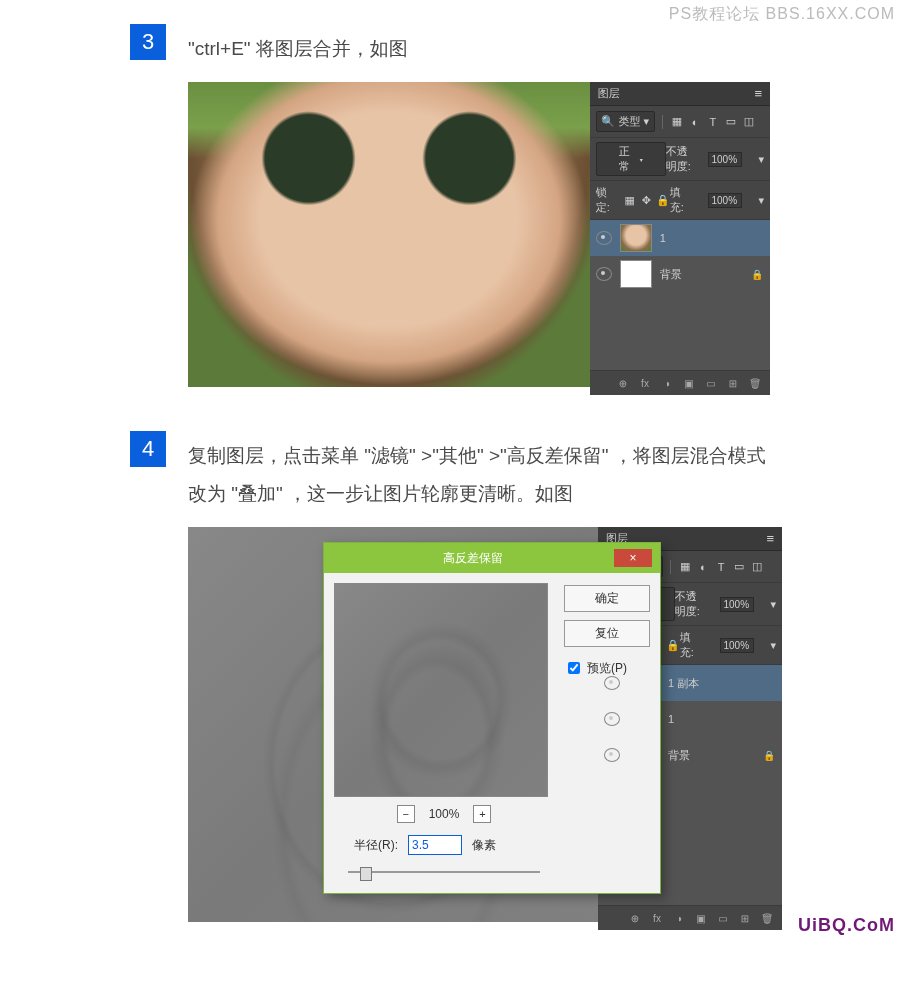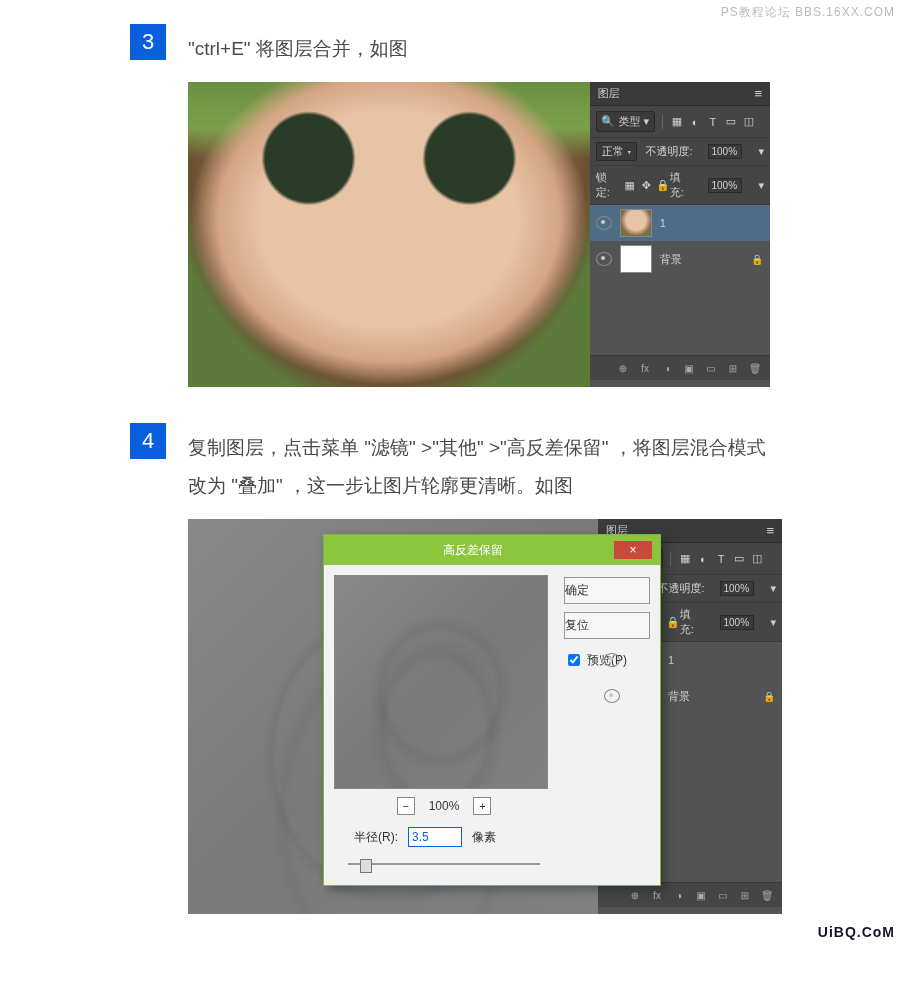--- a/index.html
+++ b/index.html
@@ -1,18 +1,18 @@
 <!DOCTYPE html>
 <html><head>
 <meta charset="utf-8">
 <style>
   body{margin:0;background:#fff;font-family:"Microsoft YaHei",Arial,sans-serif;color:#333;width:900px}
   .pg{padding:24px 130px 30px 130px;position:relative}
-  .wm{position:absolute;right:5px;font-size:12px;color:#bbb;letter-spacing:1px}
-  .wm1{top:4px}.wm2{bottom:4px;color:#0f172a;font-size:14px;font-weight:bold}
+  .wm{position:absolute;right:5px;font-size:16px;color:#bbb;letter-spacing:1px}
+  .wm1{top:4px}.wm2{bottom:16px;color:#701a75;font-size:18px;font-weight:bold}
   .step-row{display:flex;align-items:flex-start;gap:22px;margin-bottom:14px}
   .step-num{background:#0a5fdc;color:#fff;width:36px;height:36px;display:flex;align-items:center;justify-content:center;font-size:22px;font-weight:400;flex-shrink:0}
   .step-txt{font-size:19px;color:#4a4a4a;margin-top:6px;line-height:38px}
   .shot{margin-left:58px;position:relative}
   .compose{display:flex}
   .photo-area{width:410px;height:305px;position:relative;overflow:hidden}
   .bg-portrait{width:100%;height:100%;background:
     radial-gradient(circle at 30% 25%,#2a3b28 12%,transparent 13%),
     radial-gradient(circle at 70% 25%,#2a3b28 12%,transparent 13%),
     radial-gradient(ellipse at 50% 45%,#e8c4a6 45%,#d4a583 60%,transparent 70%),
@@ -25,21 +25,21 @@
      radial-gradient(ellipse at 50% 60%,transparent 40%,rgba(0,0,0,.05) 42%,transparent 45%),
      radial-gradient(ellipse at 50% 75%,transparent 35%,rgba(0,0,0,.04) 38%,transparent 42%)}
   .panel{width:184px;background:#535353;font-size:11px;color:#d0d0d0}
   .p-title{background:#3a3a3a;padding:4px 8px;display:flex;justify-content:space-between;align-items:center;border-bottom:1px solid #2a2a2a}
   .p-menu{font-size:13px}
   .p-row1{display:flex;align-items:center;gap:4px;padding:5px 6px;background:#454545;border-bottom:1px solid #3a3a3a}
   .p-filter{display:flex;align-items:center;background:#3a3a3a;border:1px solid #2a2a2a;border-radius:2px;padding:2px 5px;gap:3px}
   .sep{width:1px;height:14px;background:#666;margin:0 3px}
   .ic{width:14px;height:14px;display:inline-flex;align-items:center;justify-content:center;color:#ccc;font-size:11px}
   .p-row2,.p-row3{display:flex;align-items:center;justify-content:space-between;padding:4px 6px;background:#454545;border-bottom:1px solid #3a3a3a;font-size:11px}
-  .dd{background:#3a3a3a;border:1px solid #2a2a2a;padding:1px 5px;display:inline-flex;align-items:center;gap:4px;border-radius:2px}
+  .dd{background:#3a3a3a;border:1px solid #2a2a2a;padding:1px 22px;display:inline-flex;align-items:center;gap:4px;border-radius:2px}
   .dd .tri{font-size:6px}
   .pct{display:inline-flex;align-items:center;gap:16px}
   .pct input{width:28px;background:#3a3a3a;border:1px solid #2a2a2a;color:#d0d0d0;font-size:10px;height:13px;padding:0 2px}
   .ic-grp{display:flex;gap:3px;align-items:center}
   .layers{background:#535353;min-height:150px}
   .layer{display:flex;align-items:center;padding:4px 6px;gap:8px}
   .layer.active{background:#4f6b85}
   .eye{width:14px;height:12px;border:1px solid #888;border-radius:50%;position:relative}
   .eye::after{content:"";position:absolute;width:4px;height:4px;background:#ccc;border-radius:50%;top:3px;left:4px}
   .thumb{width:30px;height:26px;border:1px solid #888;background:#fff;display:flex;align-items:center;justify-content:center;overflow:hidden}
@@ -65,21 +65,21 @@
      radial-gradient(ellipse at 50% 55%,transparent 35%,rgba(0,0,0,.06) 40%,transparent 48%),
      radial-gradient(ellipse at 48% 72%,transparent 30%,rgba(0,0,0,.06) 35%,transparent 44%)}
   .zoom{display:flex;align-items:center;justify-content:center;gap:14px;padding:8px 0}
   .zbtn{width:16px;height:16px;border:1px solid #888;background:#fff;display:flex;align-items:center;justify-content:center;font-size:11px}
   .radius{display:flex;align-items:center;gap:10px;padding:4px 0 10px 20px}
   .radius input{width:46px;border:1px solid #0a5fdc;padding:2px 3px;font-size:12px;color:#0a5fdc}
   .slider{position:relative;height:14px;margin:0 14px 4px 14px}
   .slider-track{position:absolute;top:6px;left:0;right:0;height:2px;background:#999}
   .slider-thumb{position:absolute;top:2px;left:6%;width:10px;height:12px;background:#ddd;border:1px solid #777}
   .dlg-right{width:86px;display:flex;flex-direction:column;gap:8px;padding-top:2px}
-  .dbtn{border:1px solid #999;background:#f7f7f7;padding:4px 0;text-align:left;font-size:12px}
+  .dbtn{border:1px solid #999;background:#f7f7f7;padding:4px 0;text-align:center;font-size:12px}
   .chk{display:flex;align-items:center;gap:4px;font-size:12px;margin-top:4px}
   .chk input{width:12px;height:12px}
   .layers.tall{min-height:240px}
 </style>
 </head>
 <body>
 
 <div class="pg">
   <div class="wm wm1">PS教程论坛 BBS.16XX.COM</div>
 
@@ -242,20 +242,25 @@
             <span class="ic">✥</span>
             <span class="ic">🔒</span>
           </span>
           <span class="pct">
             <span>填充:</span>
             <input value="100%" style="">
             <span class="tri">▾</span>
           </span>
         </div>
         <div class="layers tall">
+          <div class="layer active">
+            <span class="eye"></span>
+            <span class="thumb t-gray"></span>
+            <span class="ln">1 副本</span>
+          </div>
           <div class="layer">
             <span class="eye"></span>
             <span class="thumb t-face"></span>
             <span class="ln">1</span>
           </div>
           <div class="layer">
             <span class="eye"></span>
             <span class="thumb t-white"></span>
             <span class="ln">背景</span>
             <span class="lock">🔒</span>

